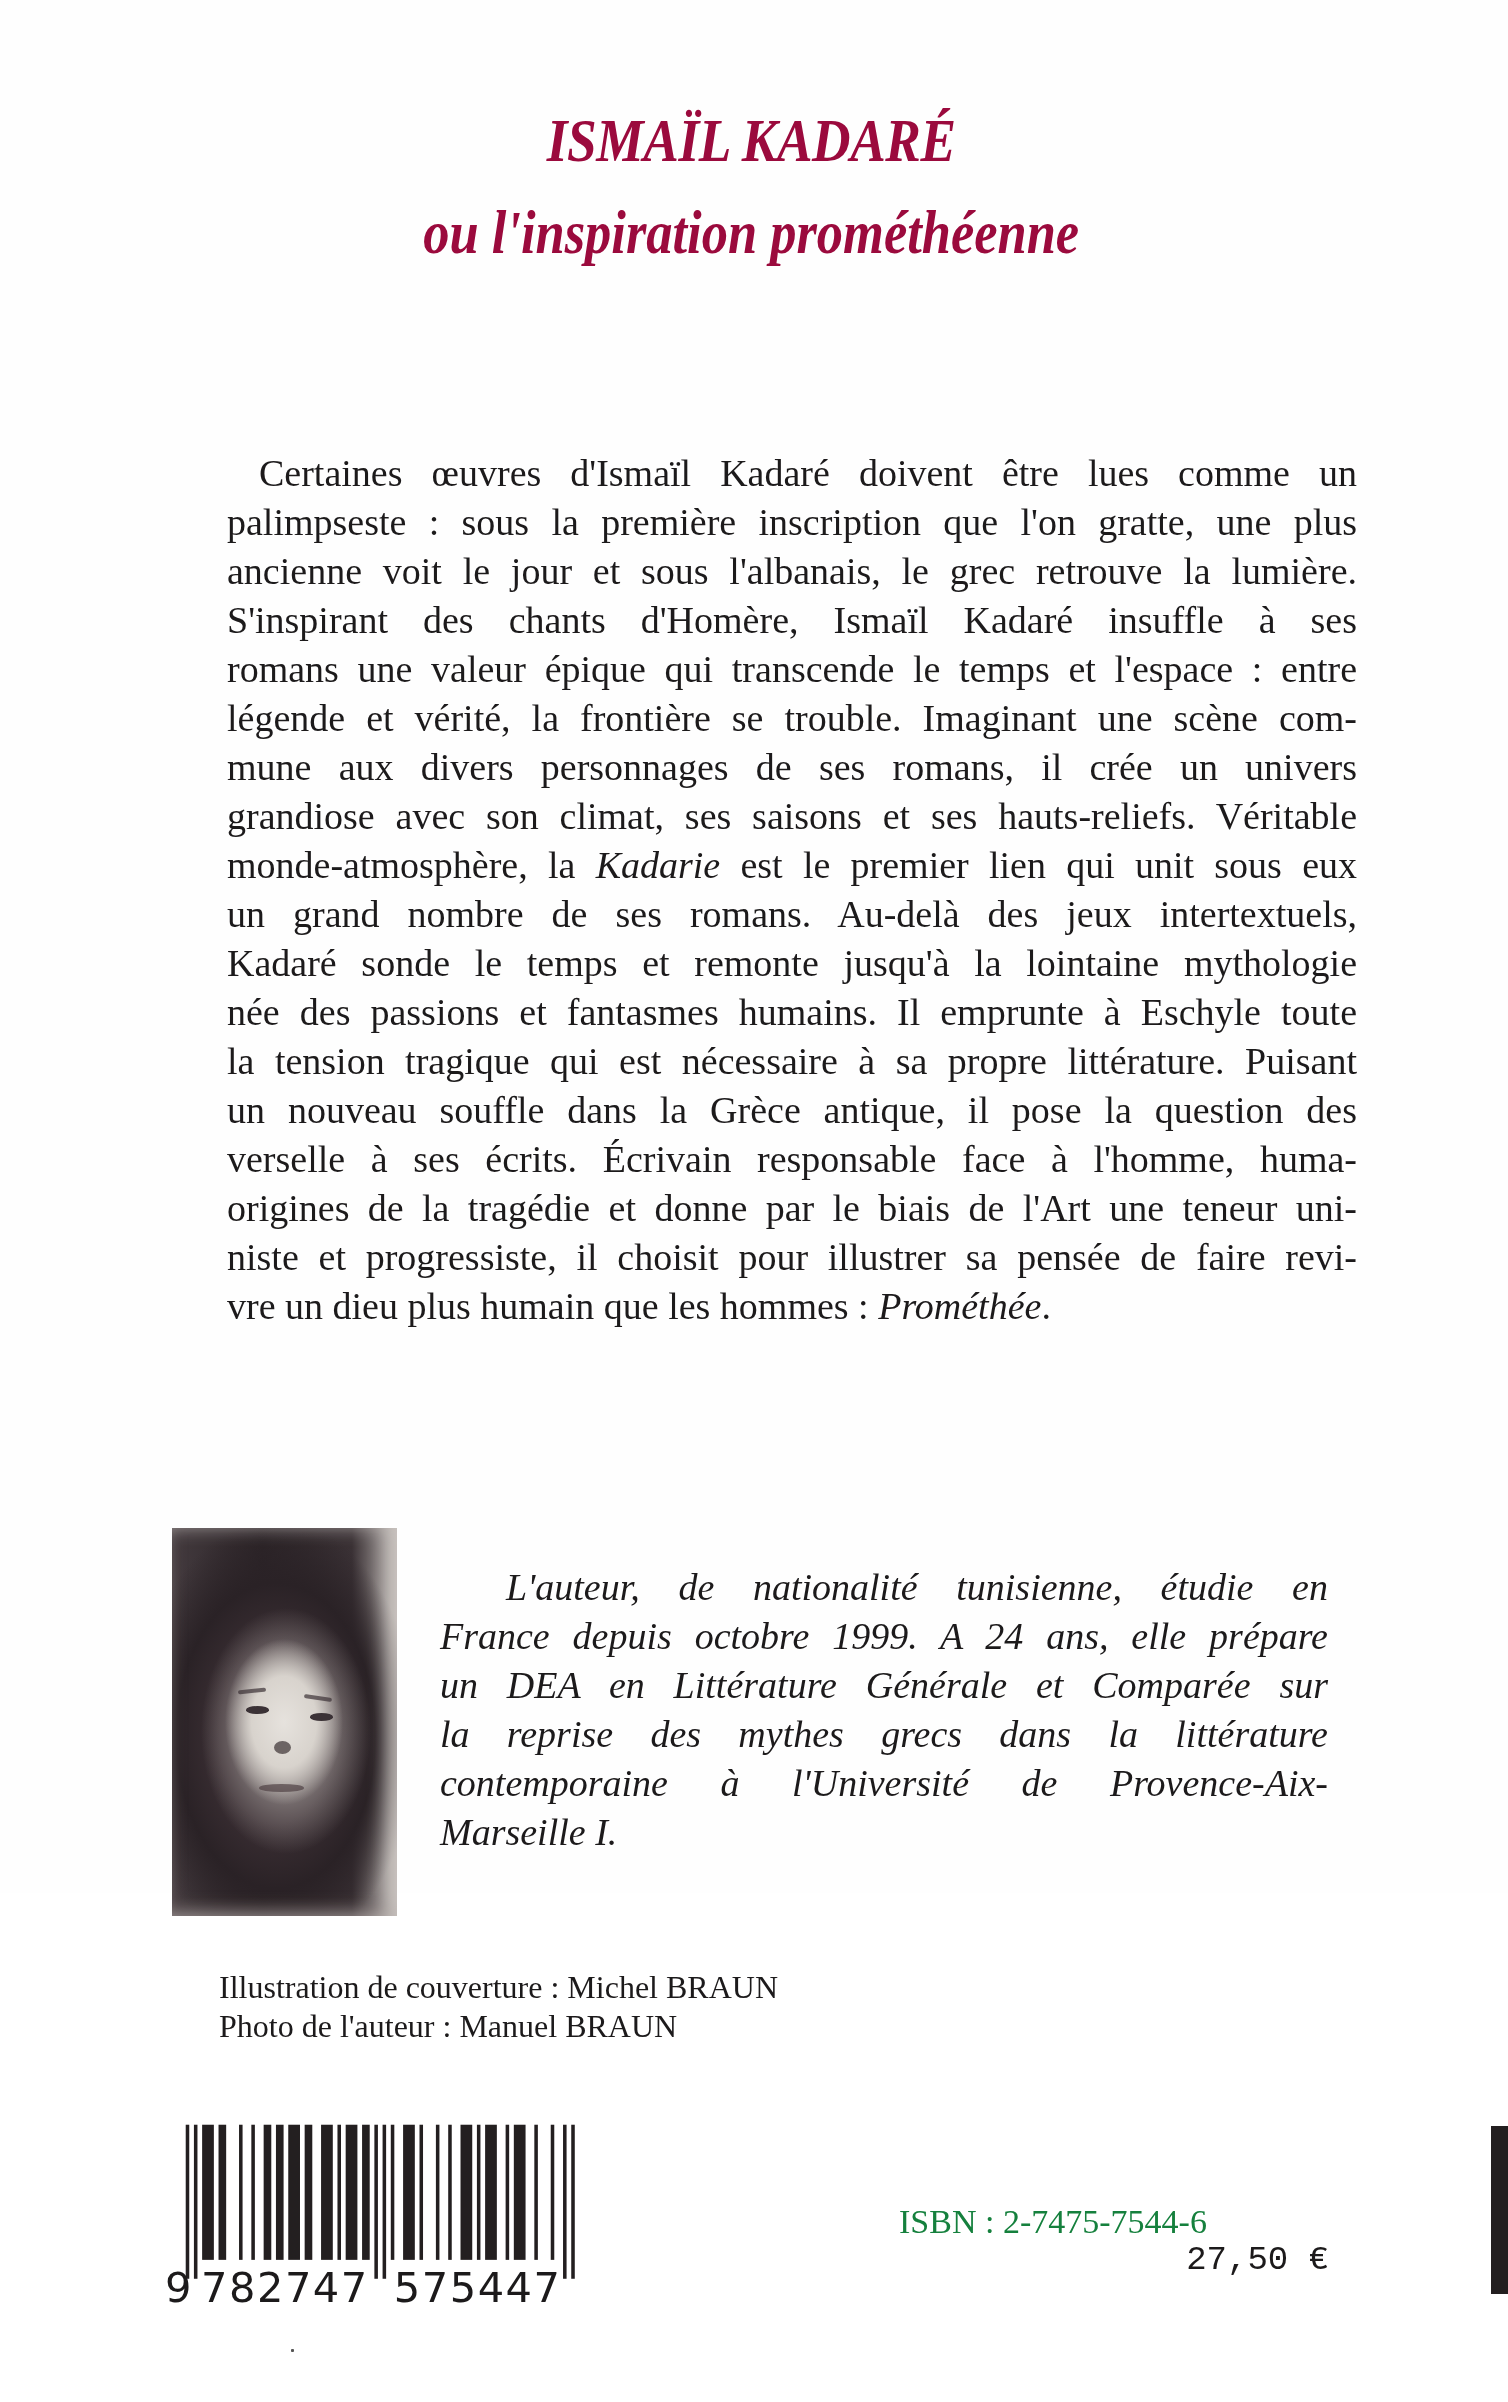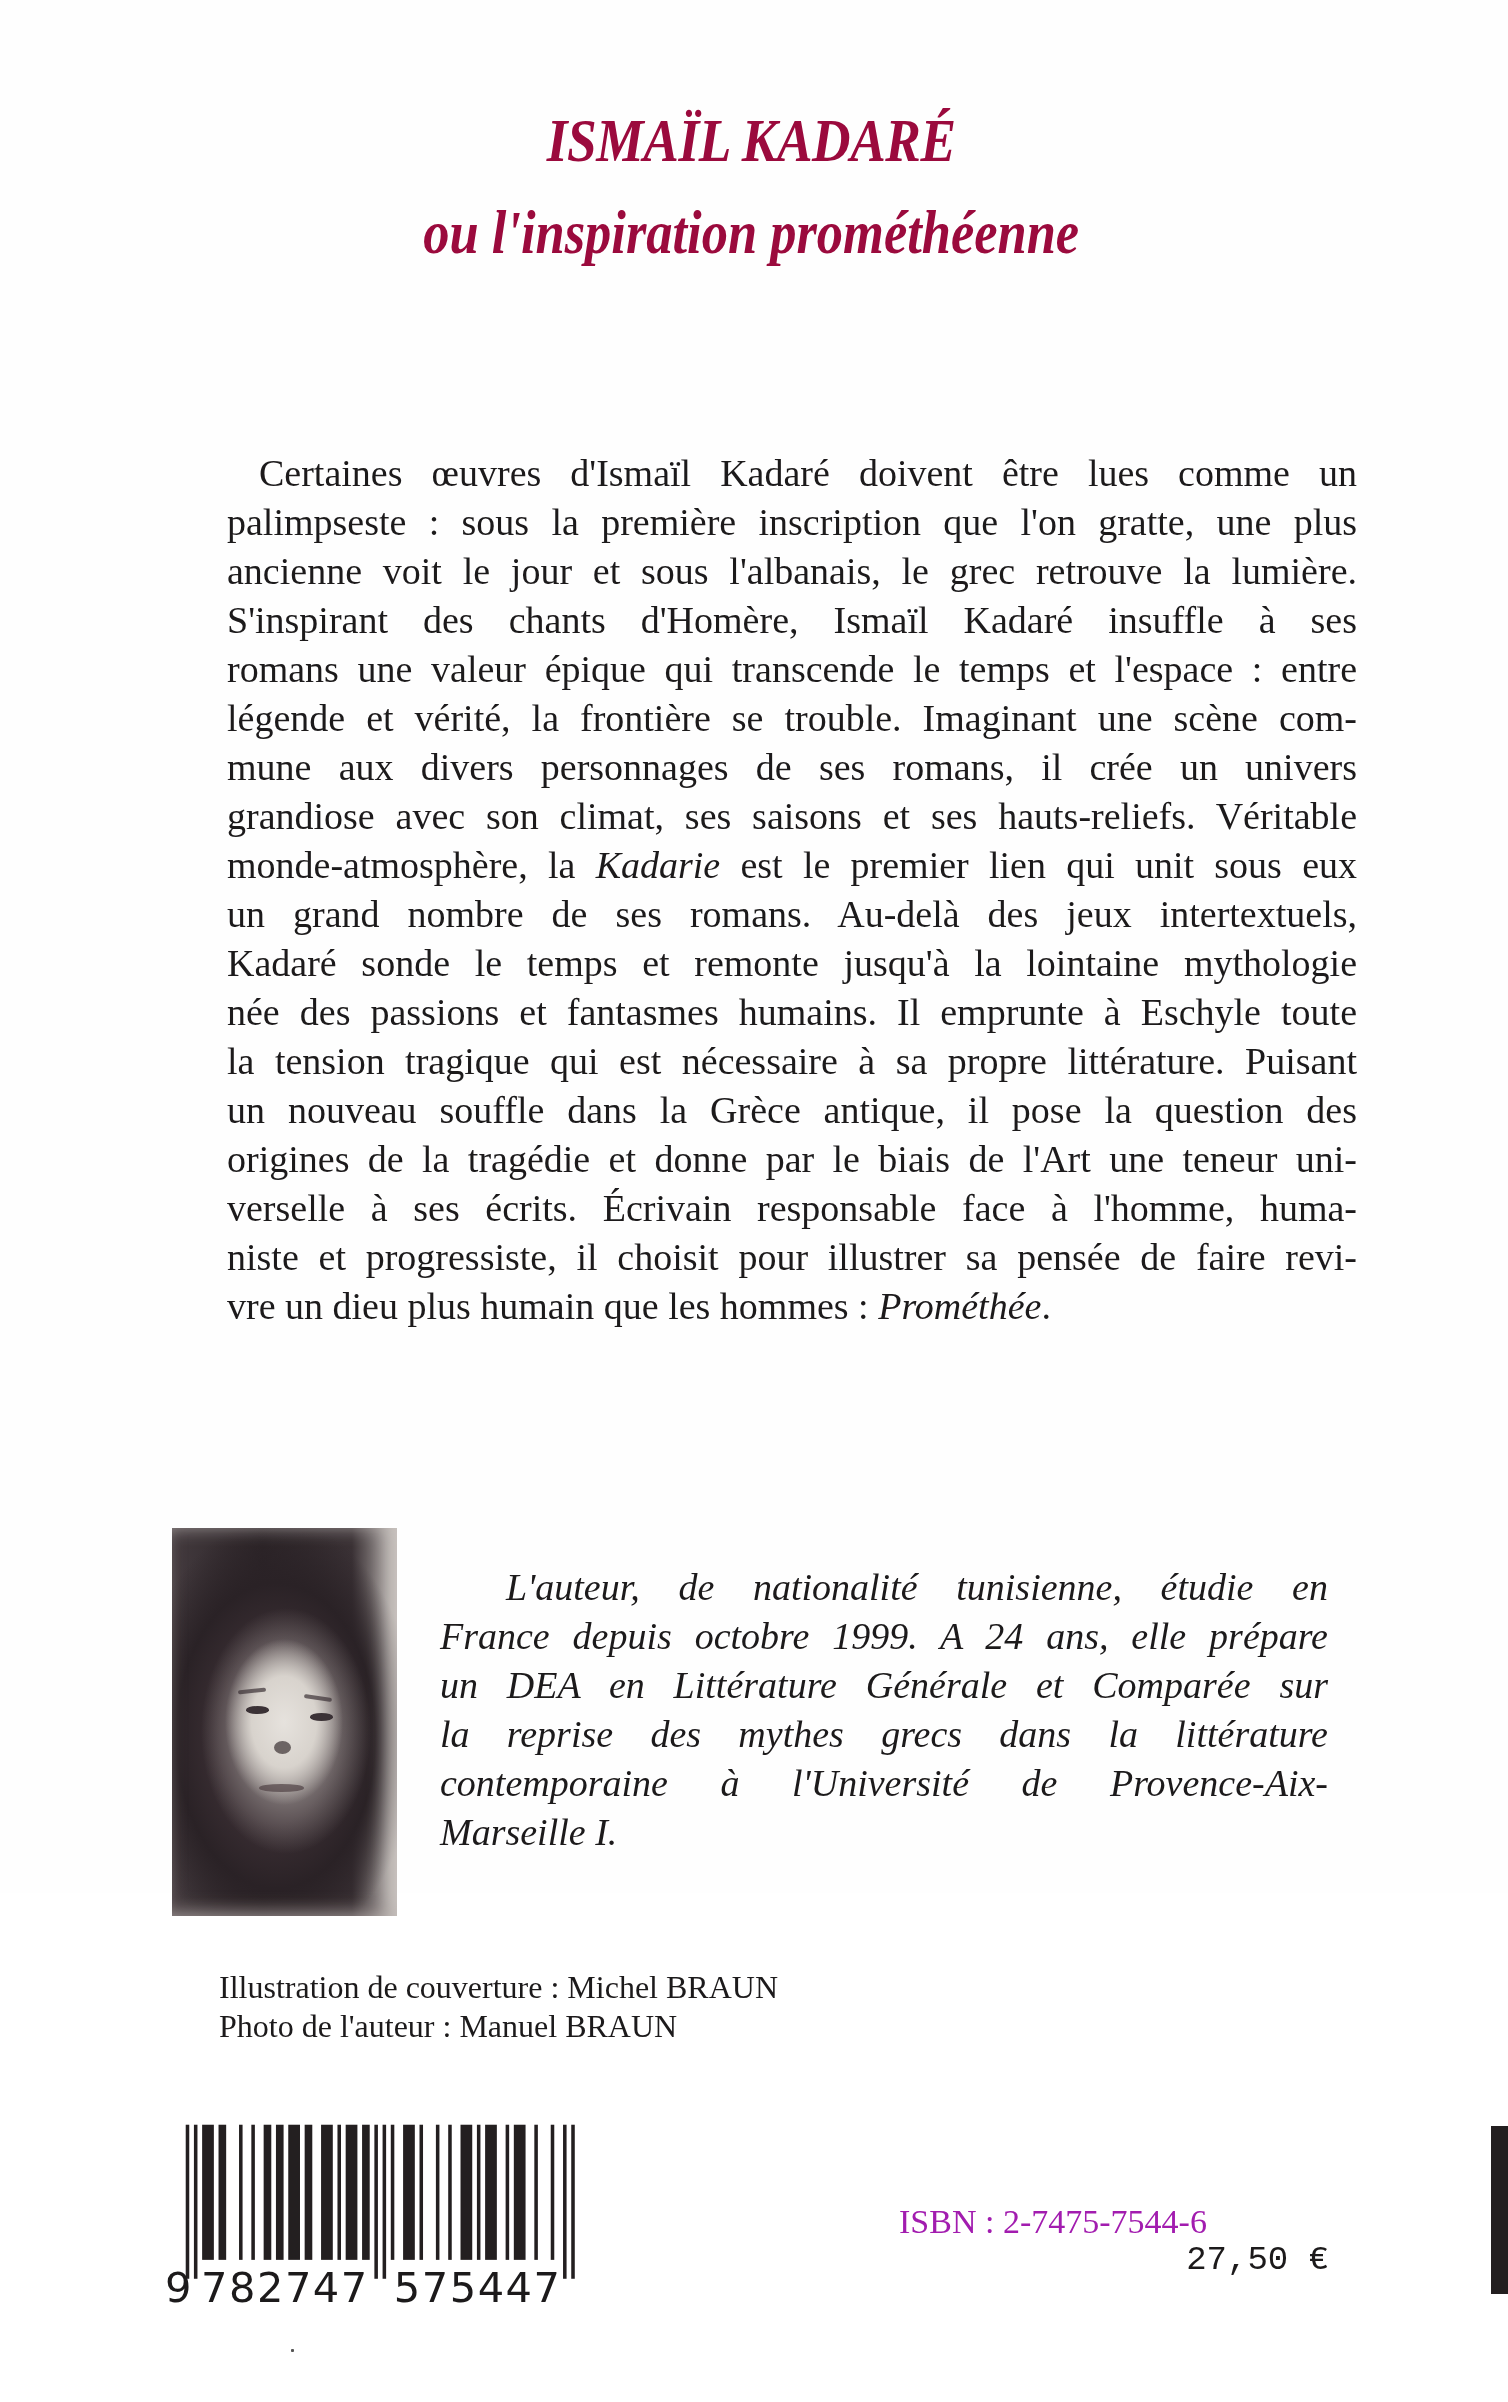--- a/index.html
+++ b/index.html
@@ -63,21 +63,21 @@
   }
   .credits .row { display: block; white-space: nowrap; }
 
   .barcode { position: absolute; left: 161px; top: 2120px; width: 435px; height: 189px; }
   .barcode-digits {
     font-family: "DejaVu Sans", "Liberation Sans", sans-serif; font-size: 44px; fill: #1c1a1b;
   }
 
   .isbn {
     position: absolute; left: 899px; top: 2203px; width: 416px;
-    font-family: "Liberation Serif", "DejaVu Serif", serif; font-size: 34px; line-height: 38px; color: #a21caf;
+    font-family: "Liberation Serif", "DejaVu Serif", serif; font-size: 34px; line-height: 38px; color: #15803d;
   }
   .price {
     position: absolute; left: 1041px; top: 2241px; width: 288px; text-align: right;
     font-family: Liberation Mono, monospace; font-size: 34px; line-height: 38px; color: #1c1a1b;
   }
   .reg-mark { position: absolute; left: 1491px; top: 2126px; width: 17px; height: 168px; background: #231f20; }
   .speck { position: absolute; left: 291px; top: 2349px; width: 2.8px; height: 2.8px; background: #555; border-radius: 0.9px; }
 </style>
 </head>
 <body>
@@ -95,22 +95,22 @@
       <span class="line"><span>romans une valeur épique qui transcende le temps et l'espace : entre</span></span>
       <span class="line"><span>légende et vérité, la frontière se trouble. Imaginant une scène com-</span></span>
       <span class="line"><span>mune aux divers personnages de ses romans, il crée un univers</span></span>
       <span class="line"><span>grandiose avec son climat, ses saisons et ses hauts-reliefs. Véritable</span></span>
       <span class="line"><span>monde-atmosphère, la </span><span class="it">Kadarie</span><span> est le premier lien qui unit sous eux</span></span>
       <span class="line"><span>un grand nombre de ses romans. Au-delà des jeux intertextuels,</span></span>
       <span class="line"><span>Kadaré sonde le temps et remonte jusqu'à la lointaine mythologie</span></span>
       <span class="line"><span>née des passions et fantasmes humains. Il emprunte à Eschyle toute</span></span>
       <span class="line"><span>la tension tragique qui est nécessaire à sa propre littérature. Puisant</span></span>
       <span class="line"><span>un nouveau souffle dans la Grèce antique, il pose la question des</span></span>
+      <span class="line"><span>verselle à ses écrits. Écrivain responsable face à l'homme, huma-</span></span>
       <span class="line"><span>origines de la tragédie et donne par le biais de l'Art une teneur uni-</span></span>
-      <span class="line"><span>verselle à ses écrits. Écrivain responsable face à l'homme, huma-</span></span>
       <span class="line"><span>niste et progressiste, il choisit pour illustrer sa pensée de faire revi-</span></span>
       <span class="line last"><span>vre un dieu plus humain que les hommes : </span><span class="it">Prométhée</span><span>.</span></span>
     </div>
 
   <div class="photo">
     <div class="brow" style="left:66px;top:161px;transform:rotate(-6deg);"></div>
     <div class="brow" style="left:132px;top:168px;transform:rotate(8deg);"></div>
     <div class="eye" style="left:74px;top:178px;"></div>
     <div class="eye" style="left:138px;top:185px;"></div>
     <div class="nose"></div>

